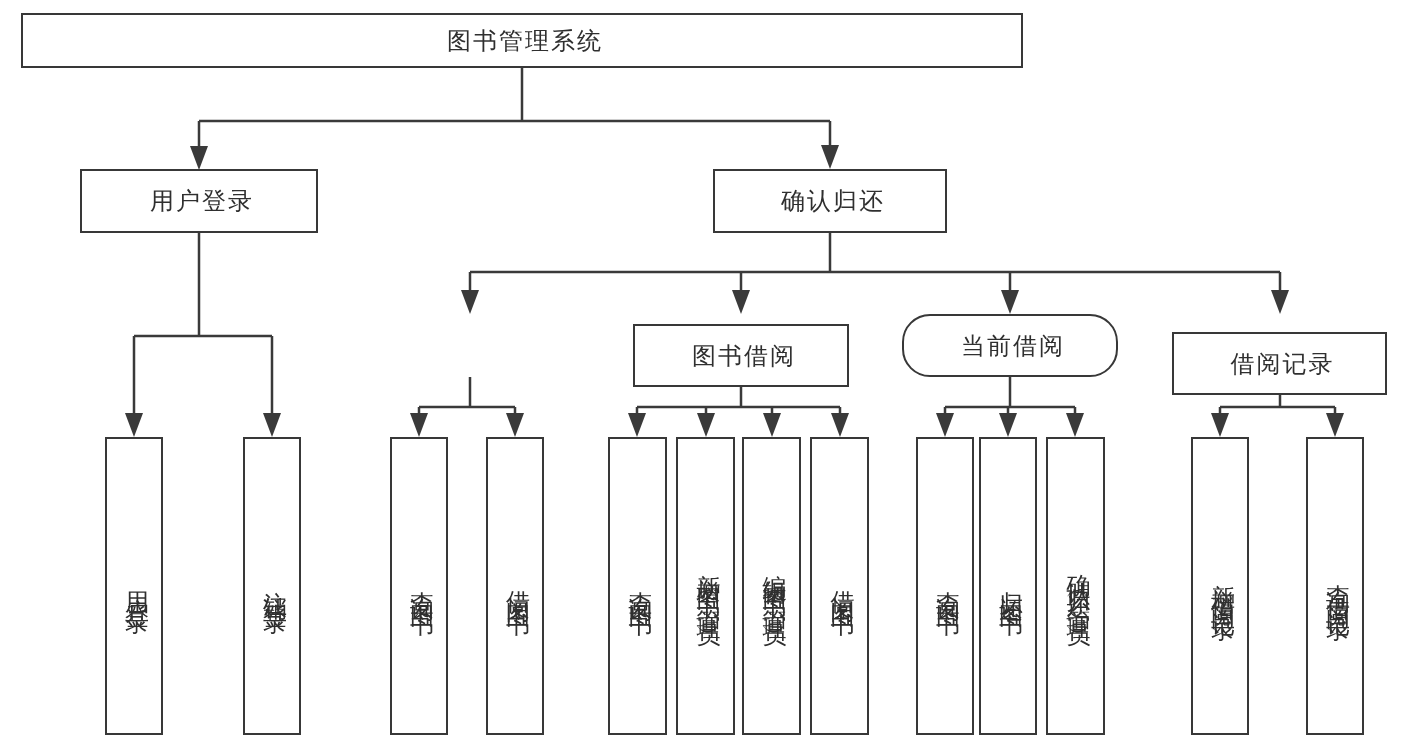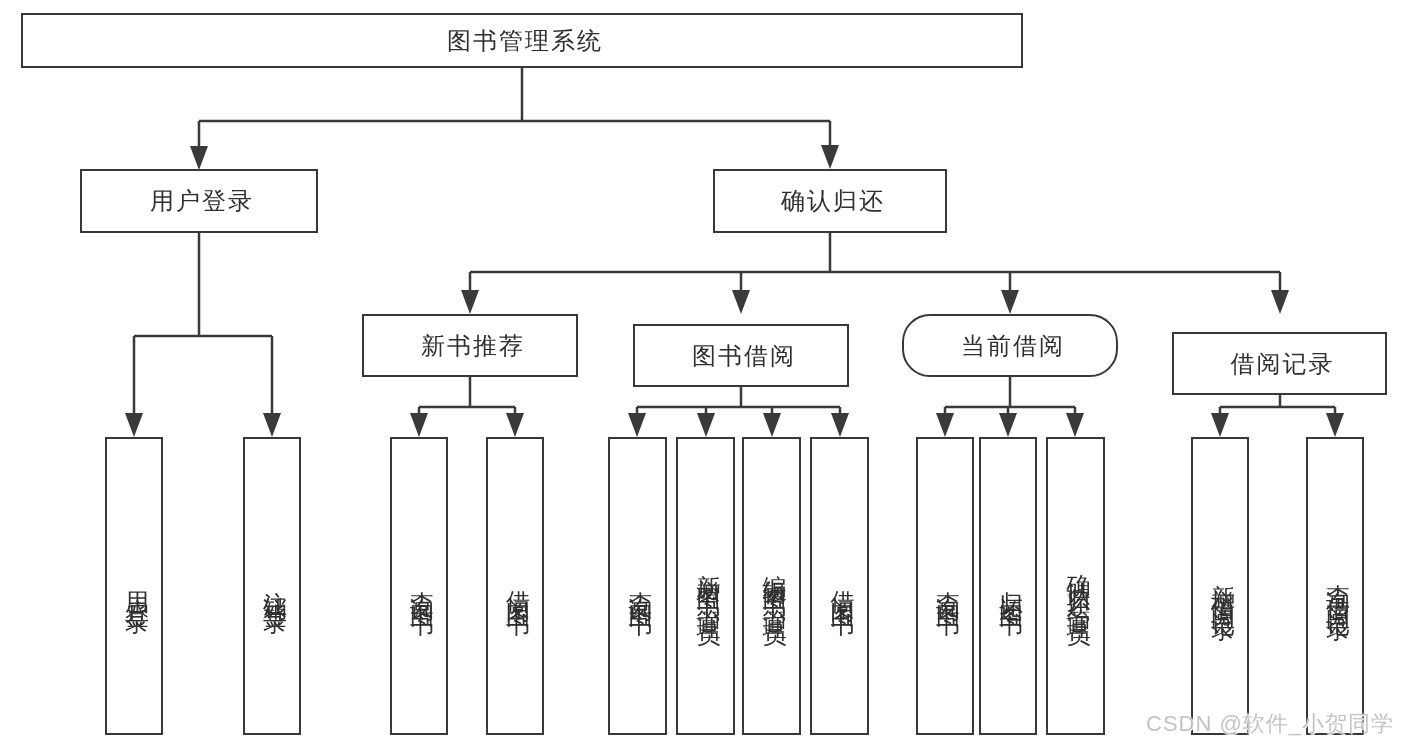--- a/index.html
+++ b/index.html
@@ -123,23 +123,20 @@
     <span class="lbl">图书管理系统</span>
   </div>
 
   <div class="node" style="left:80px; top:169px; width:238px; height:64px;">
     <span class="lbl">用户登录</span>
   </div>
   <div class="node" style="left:713px; top:169px; width:234px; height:64px;">
     <span class="lbl">确认归还</span>
   </div>
 
-  <div class="node" style="left:362px; top:314px; width:216px; height:63px;">
-    <span class="lbl">新书推荐</span>
-  </div>
   <div class="node" style="left:633px; top:324px; width:216px; height:63px;">
     <span class="lbl">图书借阅</span>
   </div>
   <div class="node" style="left:902px; top:314px; width:216px; height:63px;border-radius:28px;">
     <span class="lbl">当前借阅</span>
   </div>
   <div class="node" style="left:1172px; top:314px; width:215px; height:63px;margin-top:18px;">
     <span class="lbl">借阅记录</span>
   </div>
 
@@ -180,15 +177,14 @@
     <span class="lbl">确认归还（管理员）</span>
   </div>
 
   <div class="node v" style="left:1191px; top:437px; width:58px; height:298px;">
     <span class="lbl">新增借阅记录</span>
   </div>
   <div class="node v" style="left:1306px; top:437px; width:58px; height:298px;">
     <span class="lbl">查询借阅记录</span>
   </div>
 
-  <div id="watermark">CSDN @软件_小贺同学</div>
 
 </div>
 
 </body></html>

